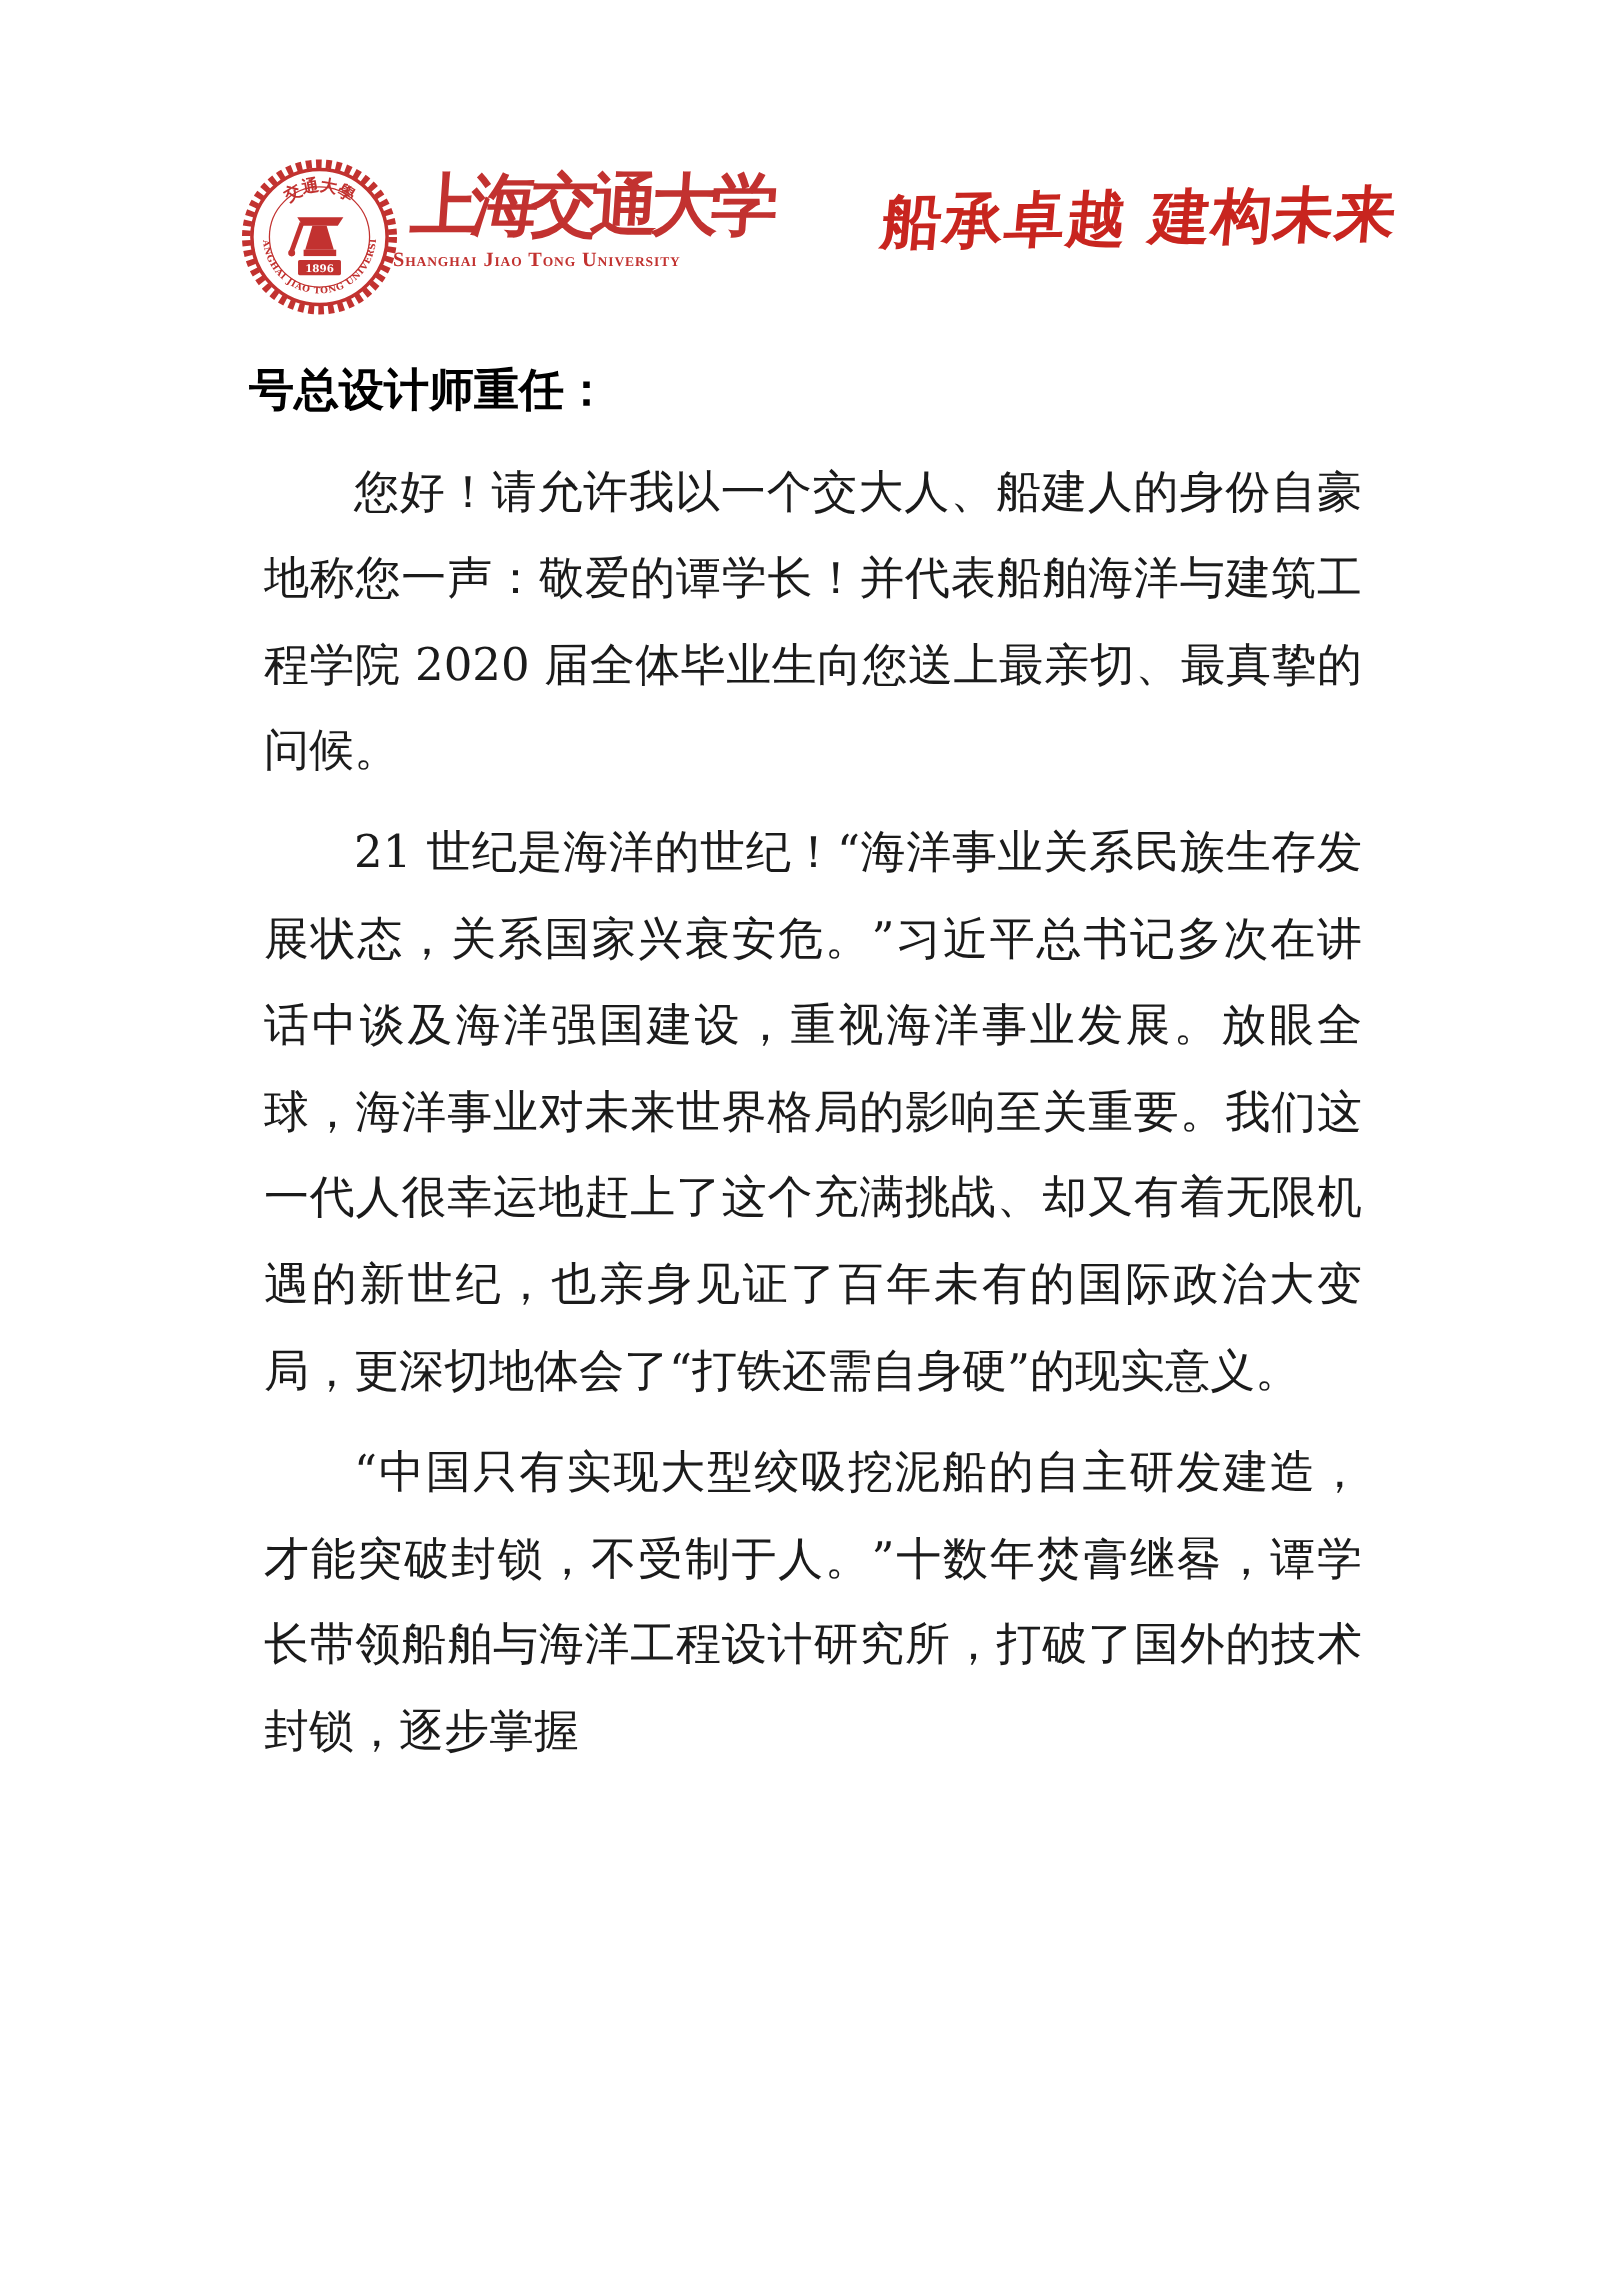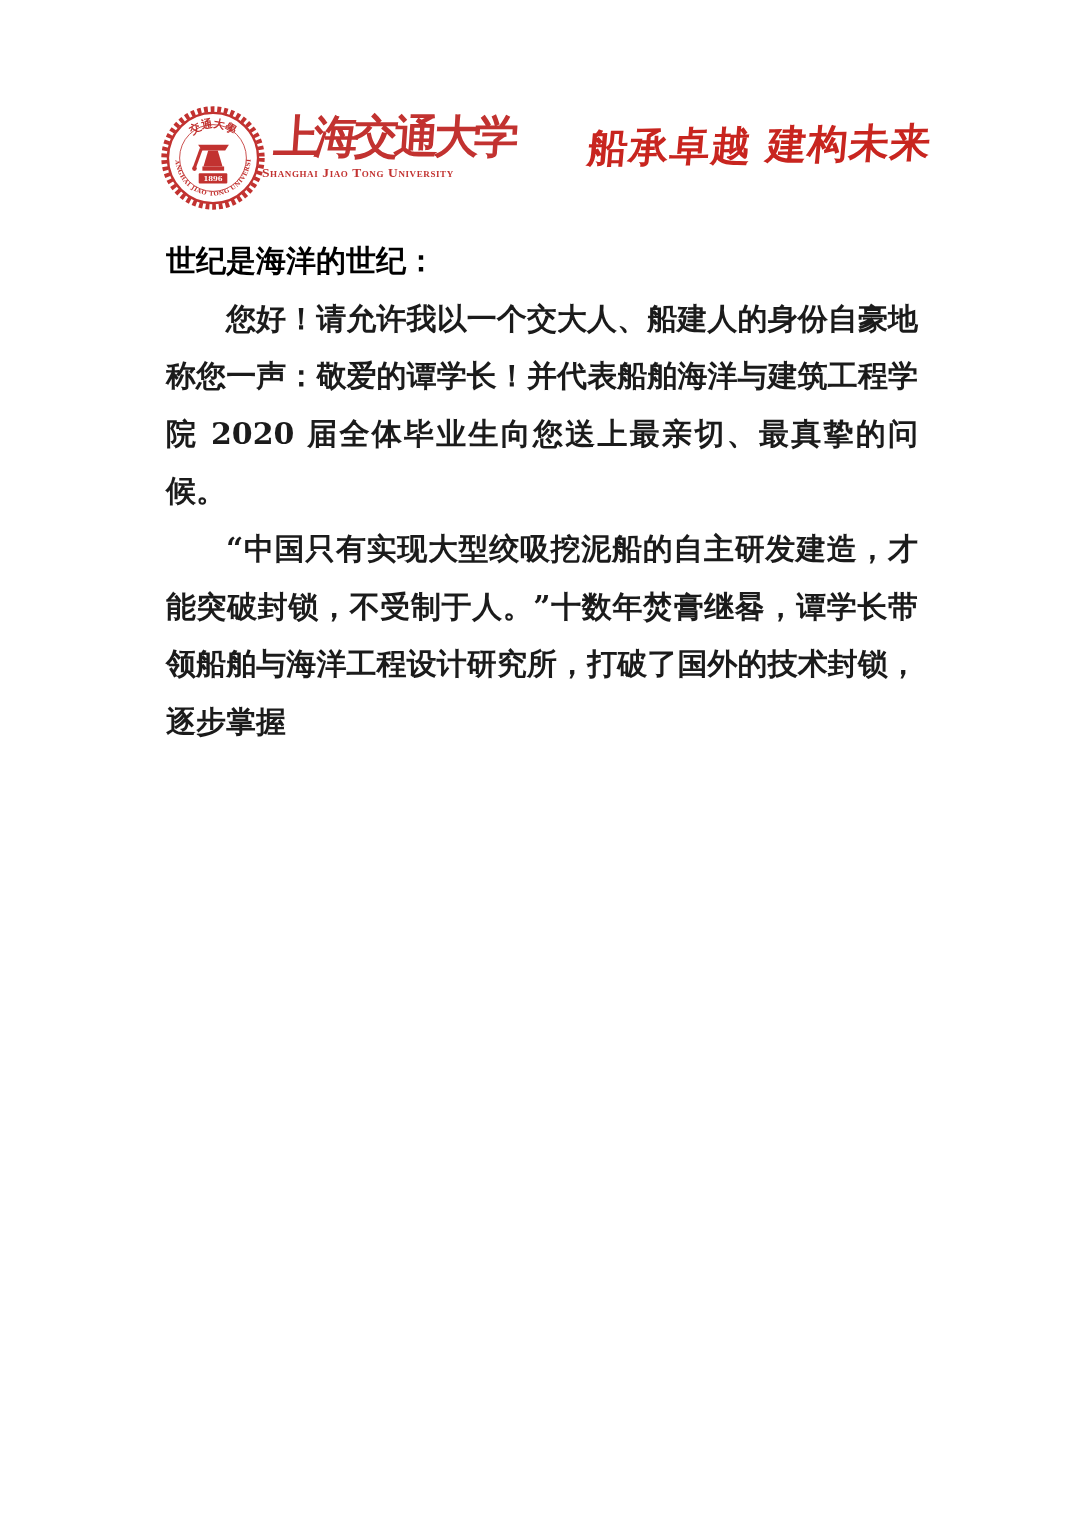--- a/index.html
+++ b/index.html
@@ -88,23 +88,22 @@
     text-justify: inter-ideograph;
   }
   .salutation {
     margin: 0;
     font-family: "DejaVu Sans", sans-serif;
     font-weight: bold;
     color: #000000;
     text-align: left;
   }
   .para {
-    margin: 0;
+    margin: 10px;
     text-indent: 2em;
-    font-weight: bold;
   }
 </style>
 </head>
 <body>
 
 <div class="page">
 
   <header class="letterhead">
 
     <div class="logo-group">
@@ -142,18 +141,19 @@
       <div class="logo-text">
         <div class="uni-cn">上海交通大学</div>
         <div class="uni-en">Shanghai Jiao Tong University</div>
       </div>
     </div>
 
     <div class="slogan">船承卓越 建构未来</div>
   </header>
 
   <main class="letter">
-    <p class="salutation">世纪是海洋的世纪：</p>
+    <p class="salutation">号总设计师重任：</p>
     <p class="para">您好！请允许我以一个交大人、船建人的身份自豪地称您一声：敬爱的谭学长！并代表船舶海洋与建筑工程学院 2020 届全体毕业生向您送上最亲切、最真挚的问候。</p>
+    <p class="para">21 世纪是海洋的世纪！“海洋事业关系民族生存发展状态，关系国家兴衰安危。”习近平总书记多次在讲话中谈及海洋强国建设，重视海洋事业发展。放眼全球，海洋事业对未来世界格局的影响至关重要。我们这一代人很幸运地赶上了这个充满挑战、却又有着无限机遇的新世纪，也亲身见证了百年未有的国际政治大变局，更深切地体会了“打铁还需自身硬”的现实意义。</p>
     <p class="para">“中国只有实现大型绞吸挖泥船的自主研发建造，才能突破封锁，不受制于人。”十数年焚膏继晷，谭学长带领船舶与海洋工程设计研究所，打破了国外的技术封锁，逐步掌握</p>
   </main>
 
 </div>
 
 </body></html>

